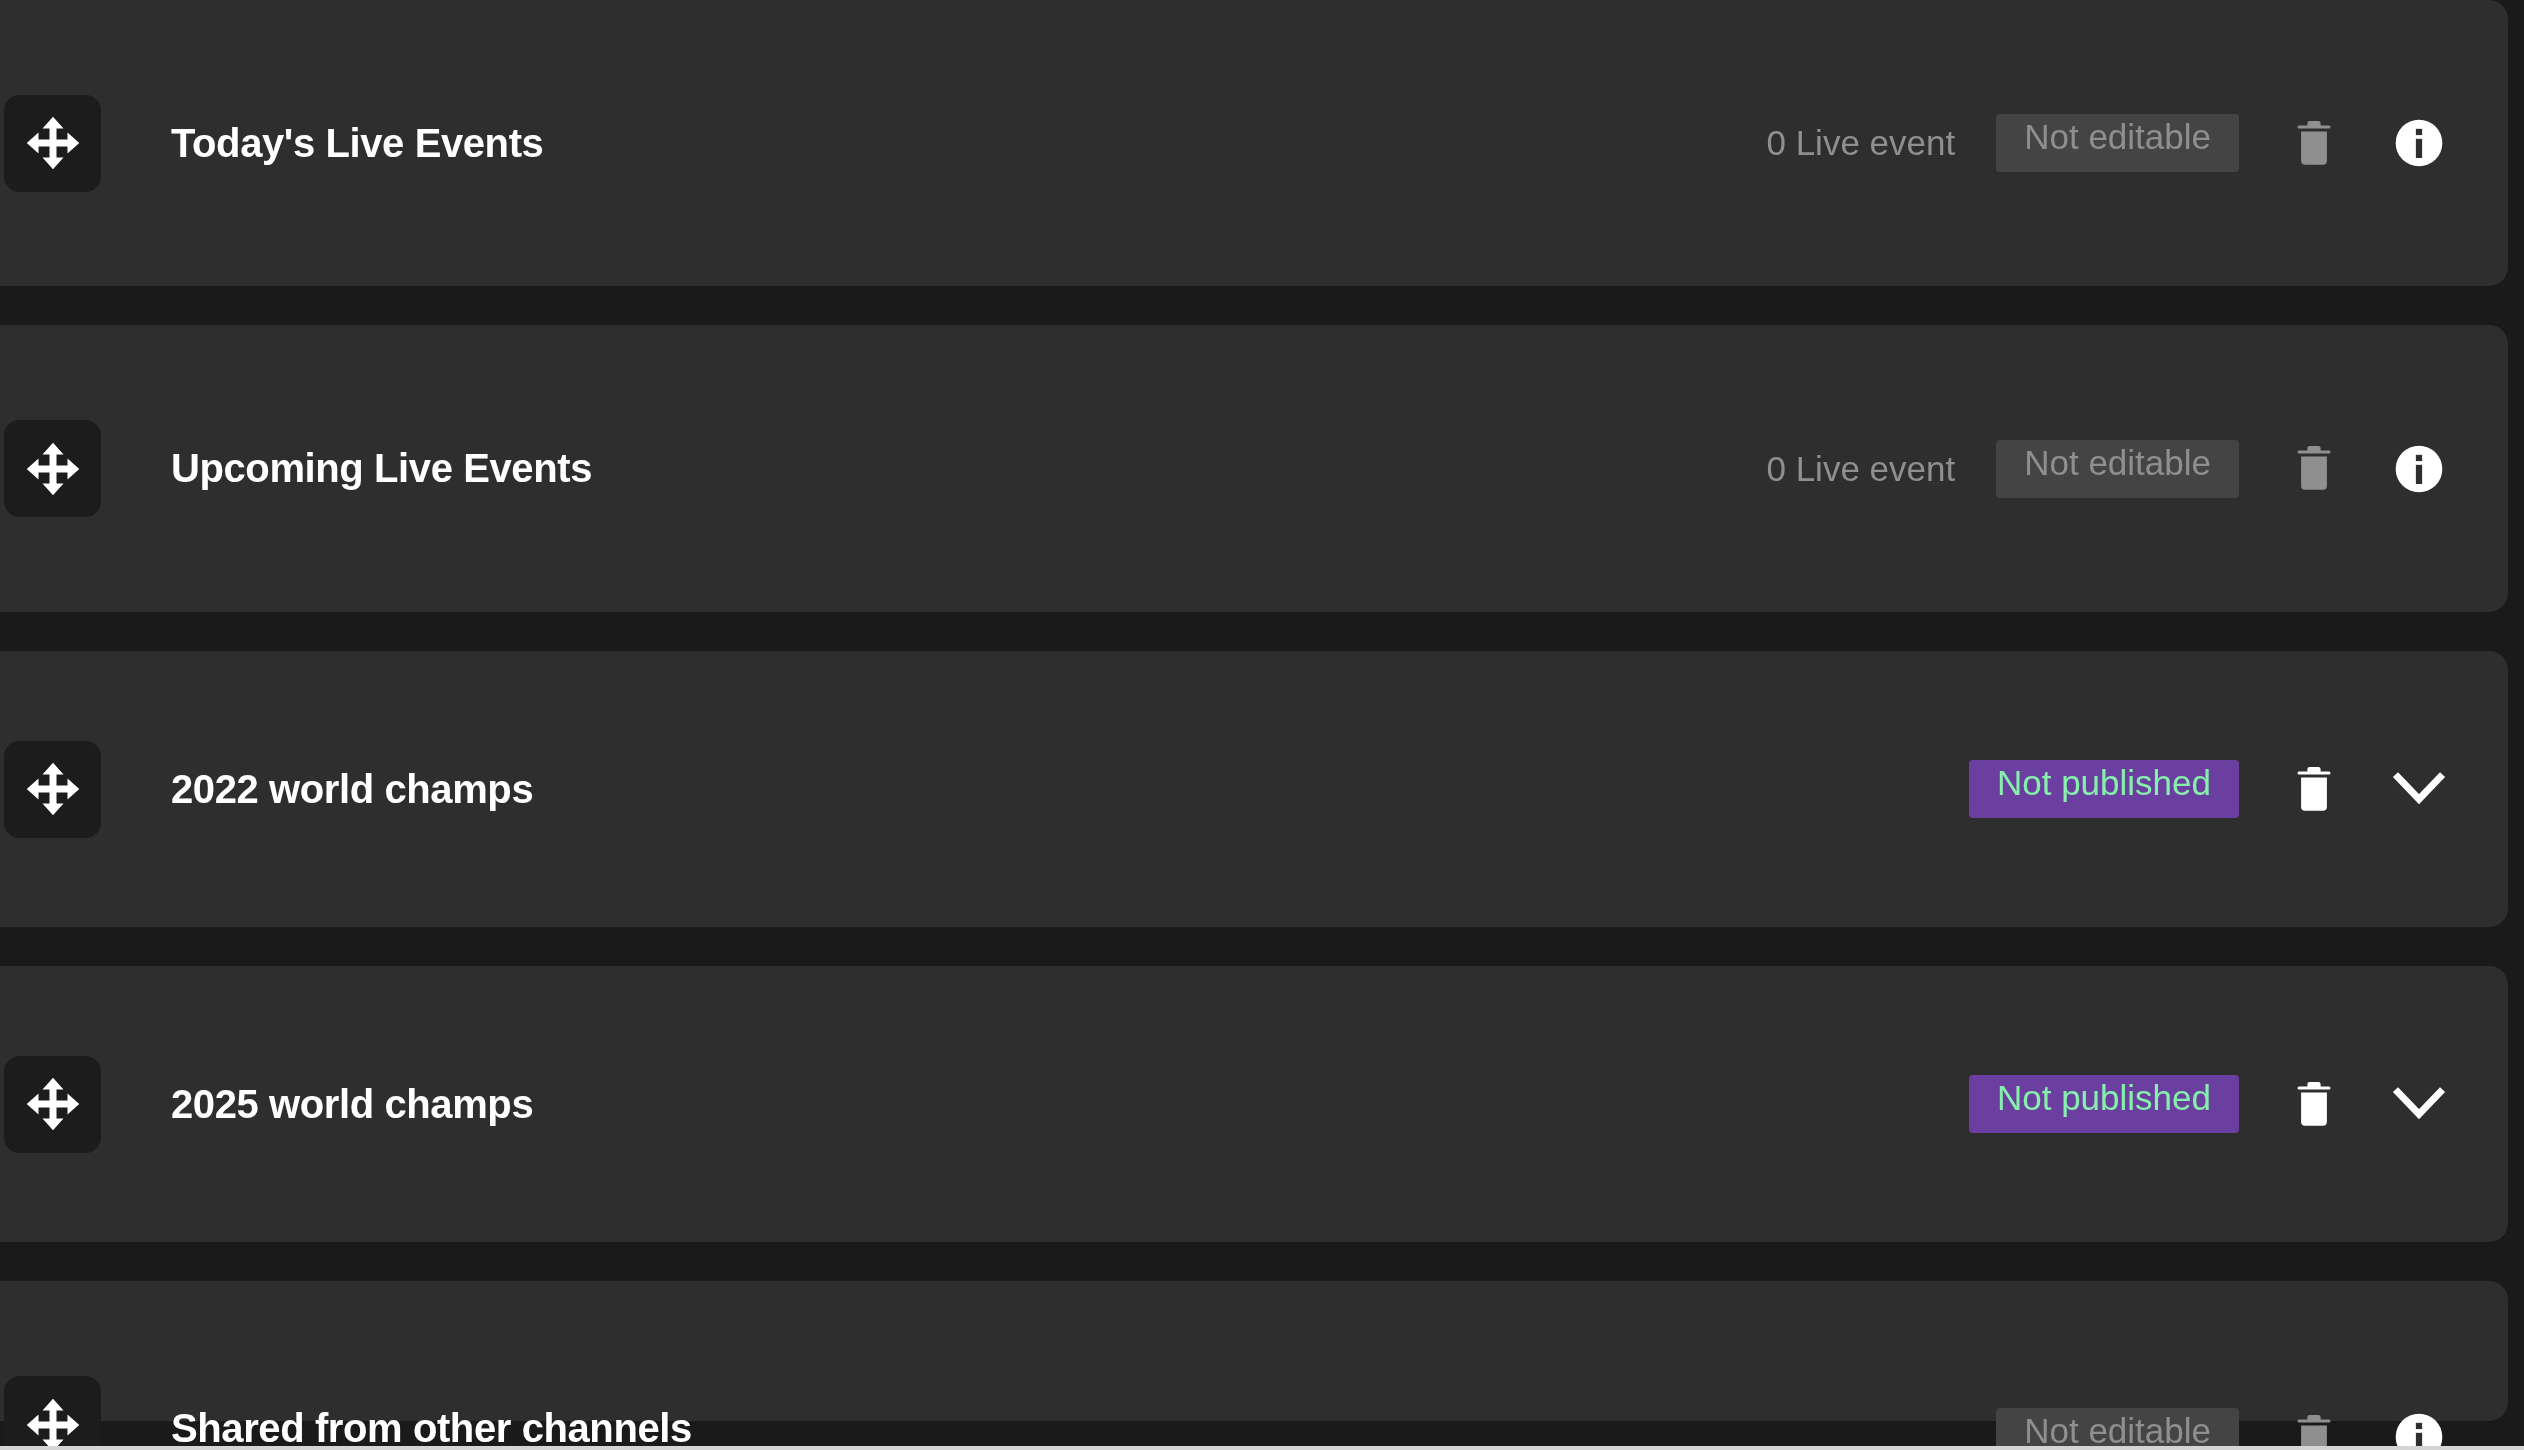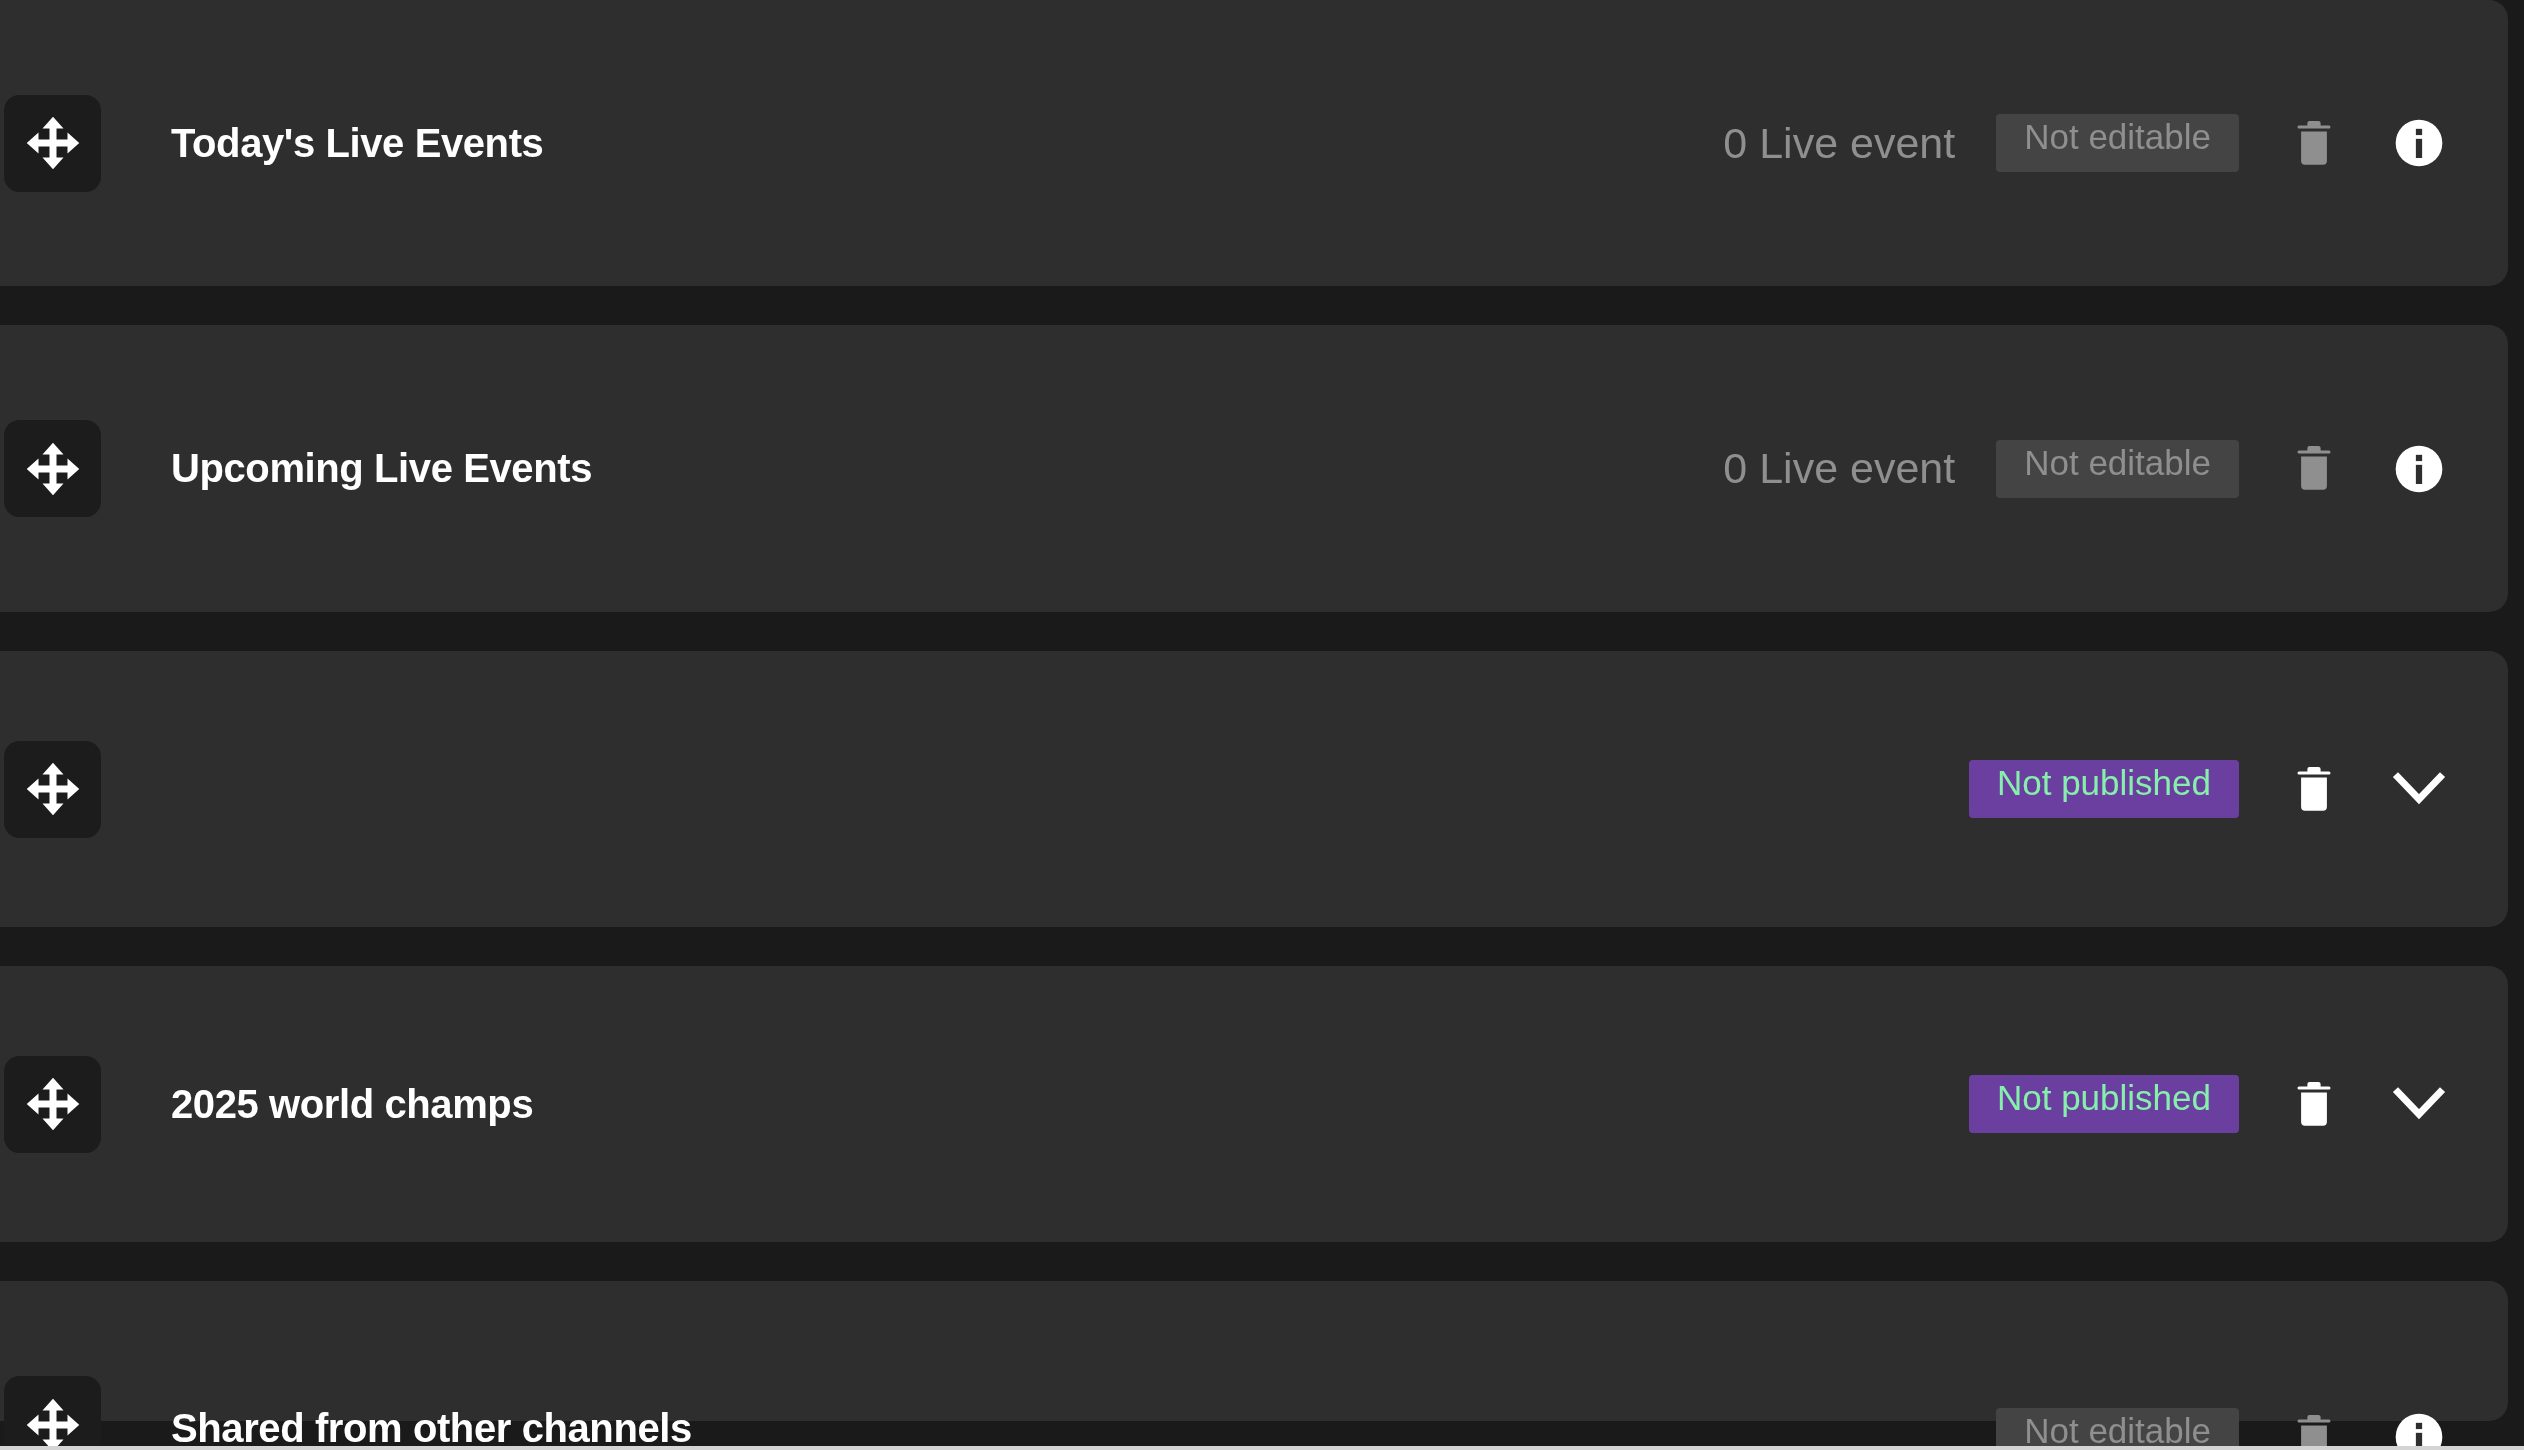--- a/index.html
+++ b/index.html
@@ -74,21 +74,21 @@
   
   .row-right {
     position: absolute;
     right: 0;
     display: flex;
     align-items: center;
   }
 
   .live-count {
     color: #8f8f8f;
-    font-size: 43px;
+    font-size: 35px;
     white-space: nowrap;
     margin-right: 41px;
   }
 
   .badge {
     font-size: 35px;
     padding: 5px 28px 18px 28px;
     border-radius: 4px;
     white-space: nowrap;
     line-height: 1;
@@ -183,20 +183,21 @@
           </span>
         </div>
       </div>
       <div class="row-gap"></div>
       <div class="row h-std">
         <div class="drag-handle" style="">
           <svg viewBox="0 0 24 24">
             <path fill="#ffffff" d="M12 1.5 L16.2 6.2 H13.4 V10.6 H17.8 V7.8 L22.5 12 L17.8 16.2 V13.4 H13.4 V17.8 H16.2 L12 22.5 L7.8 17.8 H10.6 V13.4 H6.2 V16.2 L1.5 12 L6.2 7.8 V10.6 H10.6 V6.2 H7.8 Z"></path>
           </svg>
         </div>
+        <div class="row-title" style="">2022 world champs</div>
         <div class="row-right" style="">
           <span class="badge not-published">Not published</span>
           <span class="icon-btn trash-btn">
             <svg viewBox="0 0 24 30">
               <path fill="#ffffff" d="M9 0 h6 a1.4 1.4 0 0 1 1.4 1.4 V3 H22 a1 1 0 0 1 0 2 H2 a1 1 0 0 1 0-2 H7.6 V1.4 A1.4 1.4 0 0 1 9 0 Z"></path>
               <path fill="#ffffff" d="M3.4 7 h17.2 v19.5 a2.6 2.6 0 0 1 -2.6 2.6 H6 a2.6 2.6 0 0 1 -2.6 -2.6 Z"></path>
             </svg>
           </span>
           <span class="icon-btn end-btn chevron">
             <svg viewBox="0 0 32 22">

